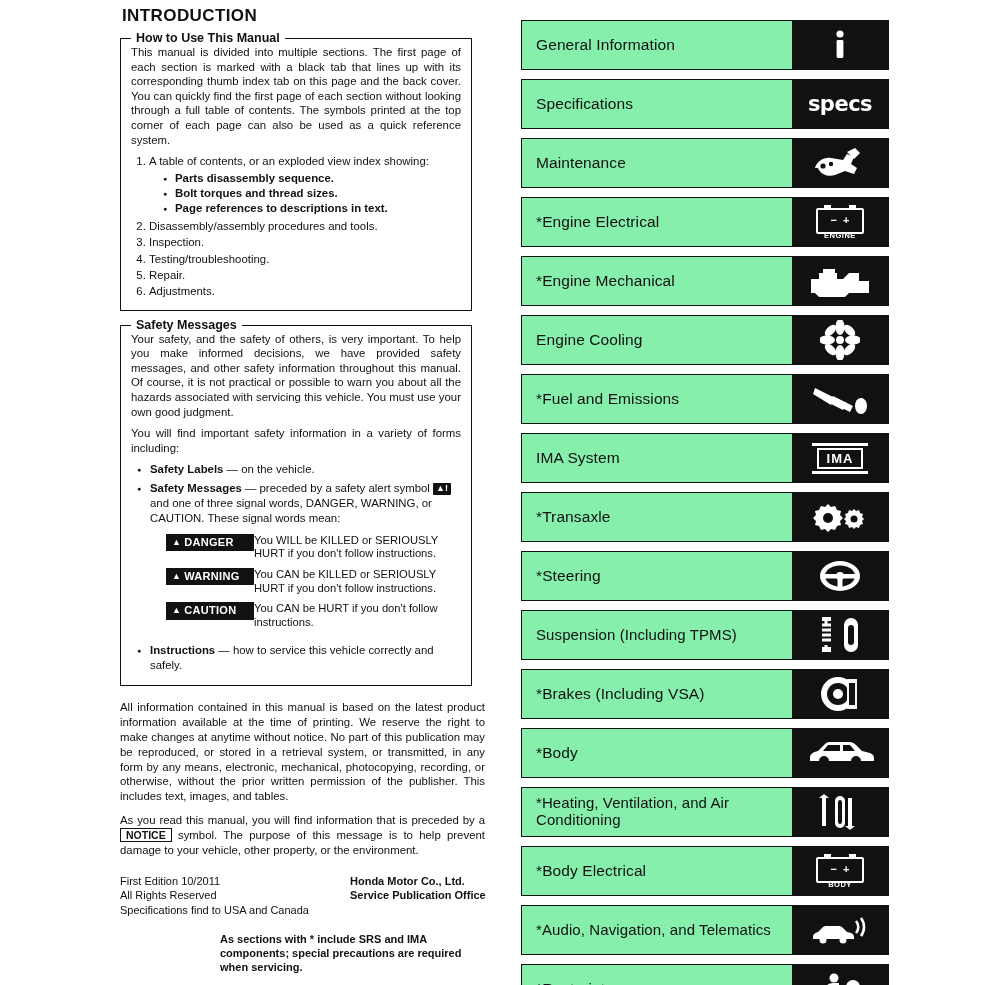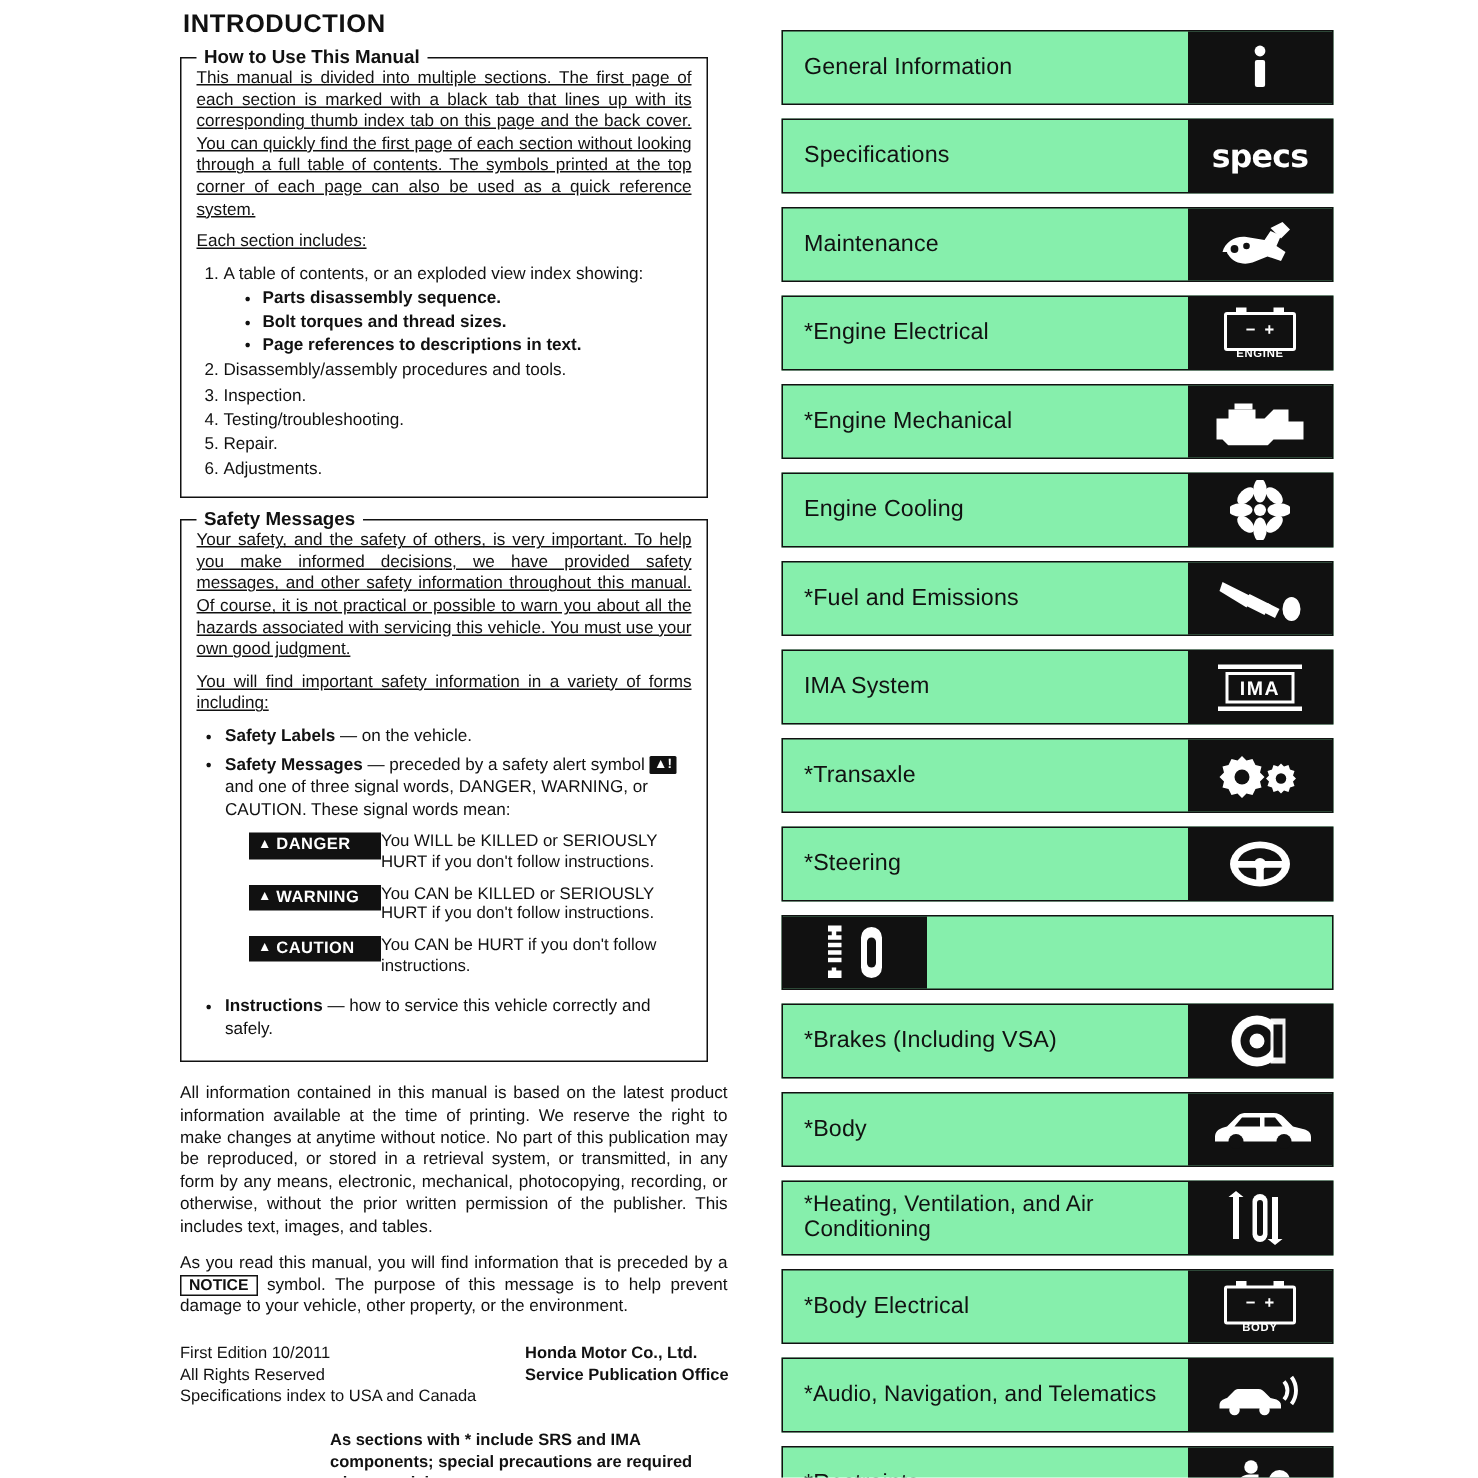--- a/index.html
+++ b/index.html
@@ -39,21 +39,20 @@
     background:#fff;
     padding:0 5px;
     font-size:12.5px;
     font-weight:bold;
   }
   .fs p{
     margin:0 0 7px 0;
     font-size:11.4px;
     line-height:1.28;
     text-align:justify;
-    text-decoration:underline;
   }
   .fs p:last-child{margin-bottom:0;}
 
   ol.plain{
     margin:2px 0 0 0;
     padding-left:18px;
     font-size:11.4px;
     line-height:1.35;
   }
   ol.plain > li{margin:0 0 1px 0;}
@@ -235,21 +234,20 @@
 
 <div class="page">
 
   <div class="left">
 
     <h1 class="doc-title">INTRODUCTION</h1>
 
     <div class="fs">
       <span class="fs-legend">How to Use This Manual</span>
       <p>This manual is divided into multiple sections. The first page of each section is marked with a black tab that lines up with its corresponding thumb index tab on this page and the back cover. You can quickly find the first page of each section without looking through a full table of contents. The symbols printed at the top corner of each page can also be used as a quick reference system.</p>
-      <p>Each section includes:</p>
       <ol class="plain">
         <li>A table of contents, or an exploded view index showing:</li>
         <ul class="dots">
           <li>Parts disassembly sequence.</li>
           <li>Bolt torques and thread sizes.</li>
           <li>Page references to descriptions in text.</li>
         </ul>
         <li value="2">Disassembly/assembly procedures and tools.</li>
         <li>Inspection.</li>
         <li>Testing/troubleshooting.</li>
@@ -300,21 +298,21 @@
     </div>
 
     <div class="tail">
       <p>All information contained in this manual is based on the latest product information available at the time of printing. We reserve the right to make changes at anytime without notice. No part of this publication may be reproduced, or stored in a retrieval system, or transmitted, in any form by any means, electronic, mechanical, photocopying, recording, or otherwise, without the prior written permission of the publisher. This includes text, images, and tables.</p>
       <p><span>As you read this manual, you will find information that is preceded by a </span><span class="notice-box">NOTICE</span><span> symbol. The purpose of this message is to help prevent damage to your vehicle, other property, or the environment.</span></p>
     </div>
 
     <div class="imprint">
       <div>First Edition 10/2011</div>
       <div>All Rights Reserved</div>
-      <div>Specifications index to USA and Canada</div>
+      <div>Specifications find to USA and Canada</div>
       <div class="right">
         <div>Honda Motor Co., Ltd.</div>
         <div>Service Publication Office</div>
       </div>
     </div>
 
     <div class="footnote">As sections with * include SRS and IMA components; special precautions are required when servicing.</div>
   </div>
 
   <div class="right">
@@ -431,20 +429,21 @@
           <ellipse cx="22" cy="18" rx="20" ry="15" fill="#fff"></ellipse>
           <ellipse cx="22" cy="18" rx="15" ry="10.5" fill="#111"></ellipse>
           <rect x="6" y="16" width="32" height="4.5" fill="#fff"></rect>
           <rect x="19.5" y="18" width="5" height="12" fill="#fff"></rect>
           <circle cx="22" cy="18" r="4" fill="#fff"></circle>
         </svg>
       </div>
     </div>
 
     <div class="tab-row">
+      <div class="tab-label two-line">Suspension (Including TPMS)</div>
       <div class="tab-ico">
         <svg width="56" height="40" viewBox="0 0 56 40">
           <g fill="none" stroke="#fff" stroke-width="3">
             <path d="M14 4v5M10 10h9M10 15h9M10 20h9M10 25h9M14 30v6"></path>
           </g>
           <rect x="10" y="2" width="9" height="4" fill="#fff"></rect>
           <rect x="10" y="32" width="9" height="5" fill="#fff"></rect>
           <rect x="32" y="3" width="14" height="34" rx="7" fill="#fff"></rect>
           <rect x="36" y="10" width="6" height="20" rx="3" fill="#111"></rect>
         </svg>

